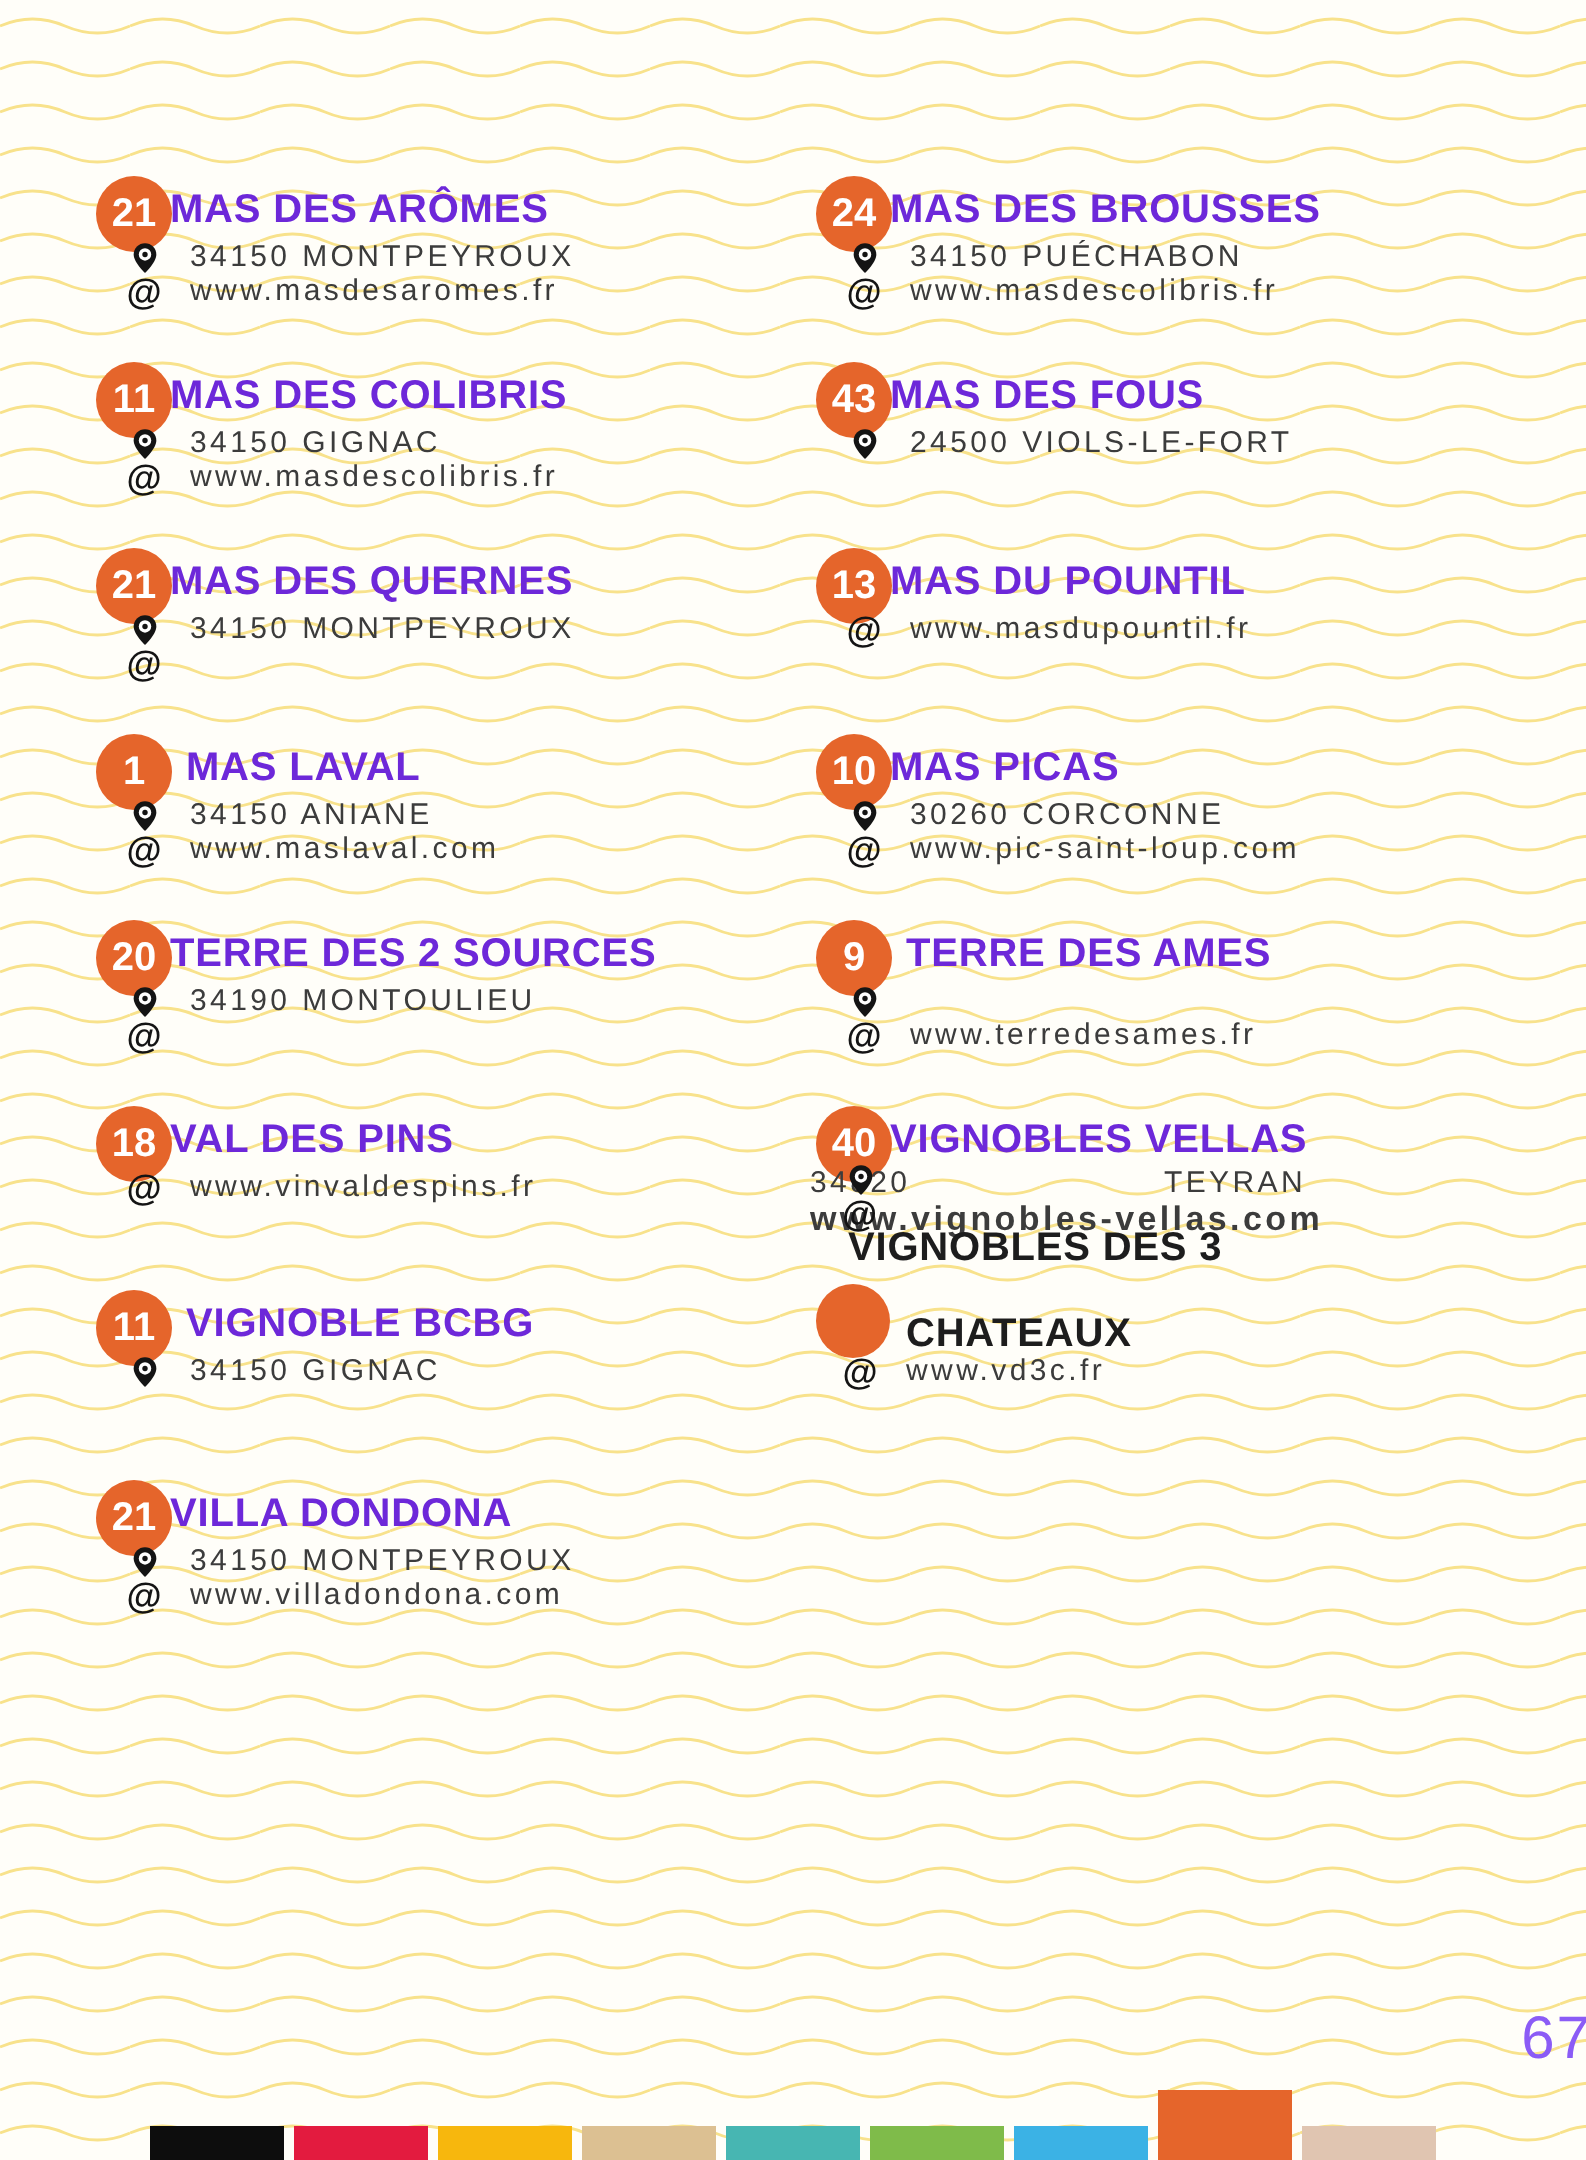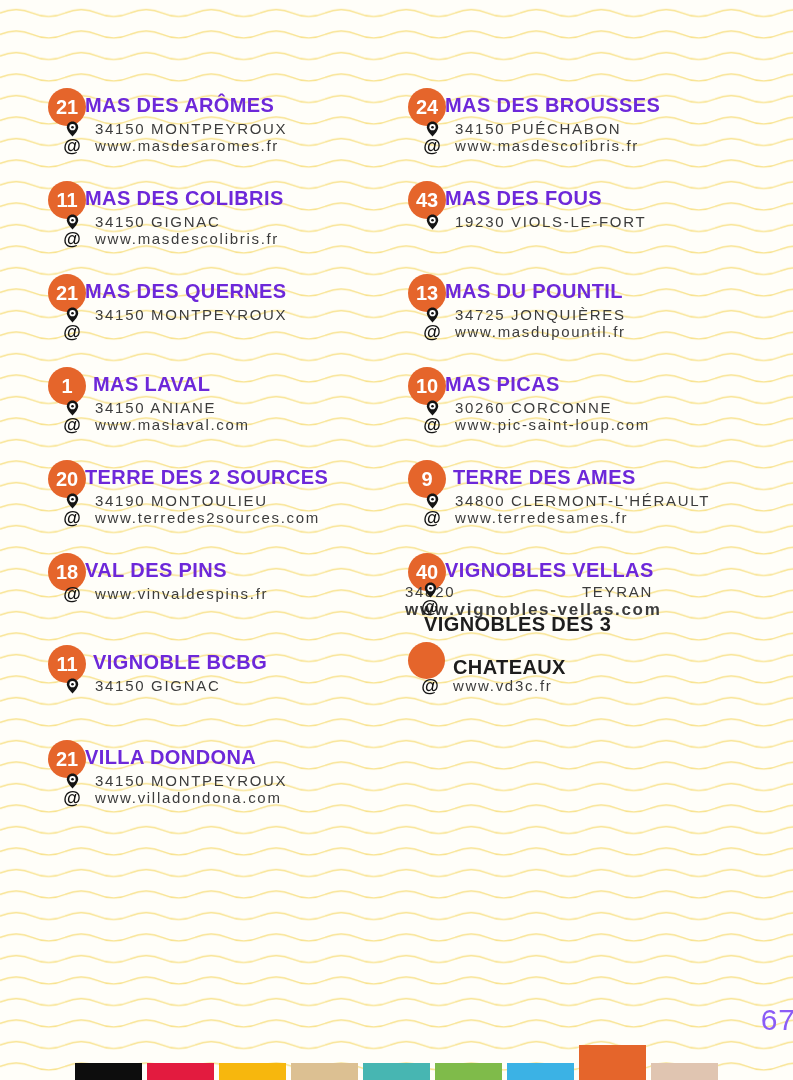--- a/index.html
+++ b/index.html
@@ -156,21 +156,20 @@
             <svg viewBox="0 0 24 24" width="17" height="22">
               <path d="M12 1.5c-4.5 0-8 3.5-8 8 0 5.5 8 13 8 13s8-7.5 8-13c0-4.5-3.5-8-8-8z" fill="#141414"></path>
               <circle cx="12" cy="9.5" r="4.4" fill="#fff"></circle>
               <circle cx="12" cy="9.5" r="1.9" fill="#141414"></circle>
             </svg>
           </span>
         <span class="itext">34190 MONTOULIEU</span>
         </div>
       <div class="row">
           <span class="icell at">@</span>
-        <span class="itext">www.terredes2sources.com</span>
         </div>
     </div>
   </div>
 
   <div class="entry" style="left:48px;top:553px">
     <div class="badge">18</div>
     <div class="title">VAL DES PINS</div>
     <div class="rows">
       <div class="row">
           <span class="icell at">@</span>
@@ -243,40 +242,30 @@
     <div class="title">MAS DES FOUS</div>
     <div class="rows">
       <div class="row">
           <span class="icell">
             <svg viewBox="0 0 24 24" width="17" height="22">
               <path d="M12 1.5c-4.5 0-8 3.5-8 8 0 5.5 8 13 8 13s8-7.5 8-13c0-4.5-3.5-8-8-8z" fill="#141414"></path>
               <circle cx="12" cy="9.5" r="4.4" fill="#fff"></circle>
               <circle cx="12" cy="9.5" r="1.9" fill="#141414"></circle>
             </svg>
           </span>
-        <span class="itext">19230 VIOLS-LE-FORT</span>
+        <span class="itext">24500 VIOLS-LE-FORT</span>
         </div>
     </div>
   </div>
 
   <div class="entry" style="left:408px;top:274px">
     <div class="badge">13</div>
     <div class="title">MAS DU POUNTIL</div>
     <div class="rows">
       <div class="row">
-          <span class="icell">
-            <svg viewBox="0 0 24 24" width="17" height="22">
-              <path d="M12 1.5c-4.5 0-8 3.5-8 8 0 5.5 8 13 8 13s8-7.5 8-13c0-4.5-3.5-8-8-8z" fill="#141414"></path>
-              <circle cx="12" cy="9.5" r="4.4" fill="#fff"></circle>
-              <circle cx="12" cy="9.5" r="1.9" fill="#141414"></circle>
-            </svg>
-          </span>
-        <span class="itext">34725 JONQUIÈRES</span>
-        </div>
-      <div class="row">
           <span class="icell at">@</span>
         <span class="itext">www.masdupountil.fr</span>
         </div>
     </div>
   </div>
 
   <div class="entry" style="left:408px;top:367px">
     <div class="badge">10</div>
     <div class="title">MAS PICAS</div>
     <div class="rows">
@@ -302,21 +291,20 @@
     <div class="title">TERRE DES AMES</div>
     <div class="rows">
       <div class="row">
           <span class="icell">
             <svg viewBox="0 0 24 24" width="17" height="22">
               <path d="M12 1.5c-4.5 0-8 3.5-8 8 0 5.5 8 13 8 13s8-7.5 8-13c0-4.5-3.5-8-8-8z" fill="#141414"></path>
               <circle cx="12" cy="9.5" r="4.4" fill="#fff"></circle>
               <circle cx="12" cy="9.5" r="1.9" fill="#141414"></circle>
             </svg>
           </span>
-        <span class="itext">34800 CLERMONT-L'HÉRAULT</span>
         </div>
       <div class="row">
           <span class="icell at">@</span>
         <span class="itext">www.terredesames.fr</span>
         </div>
     </div>
   </div>
 
   <div class="entry vellas" style="left:408px;top:553px">
     <div class="badge">40</div>

